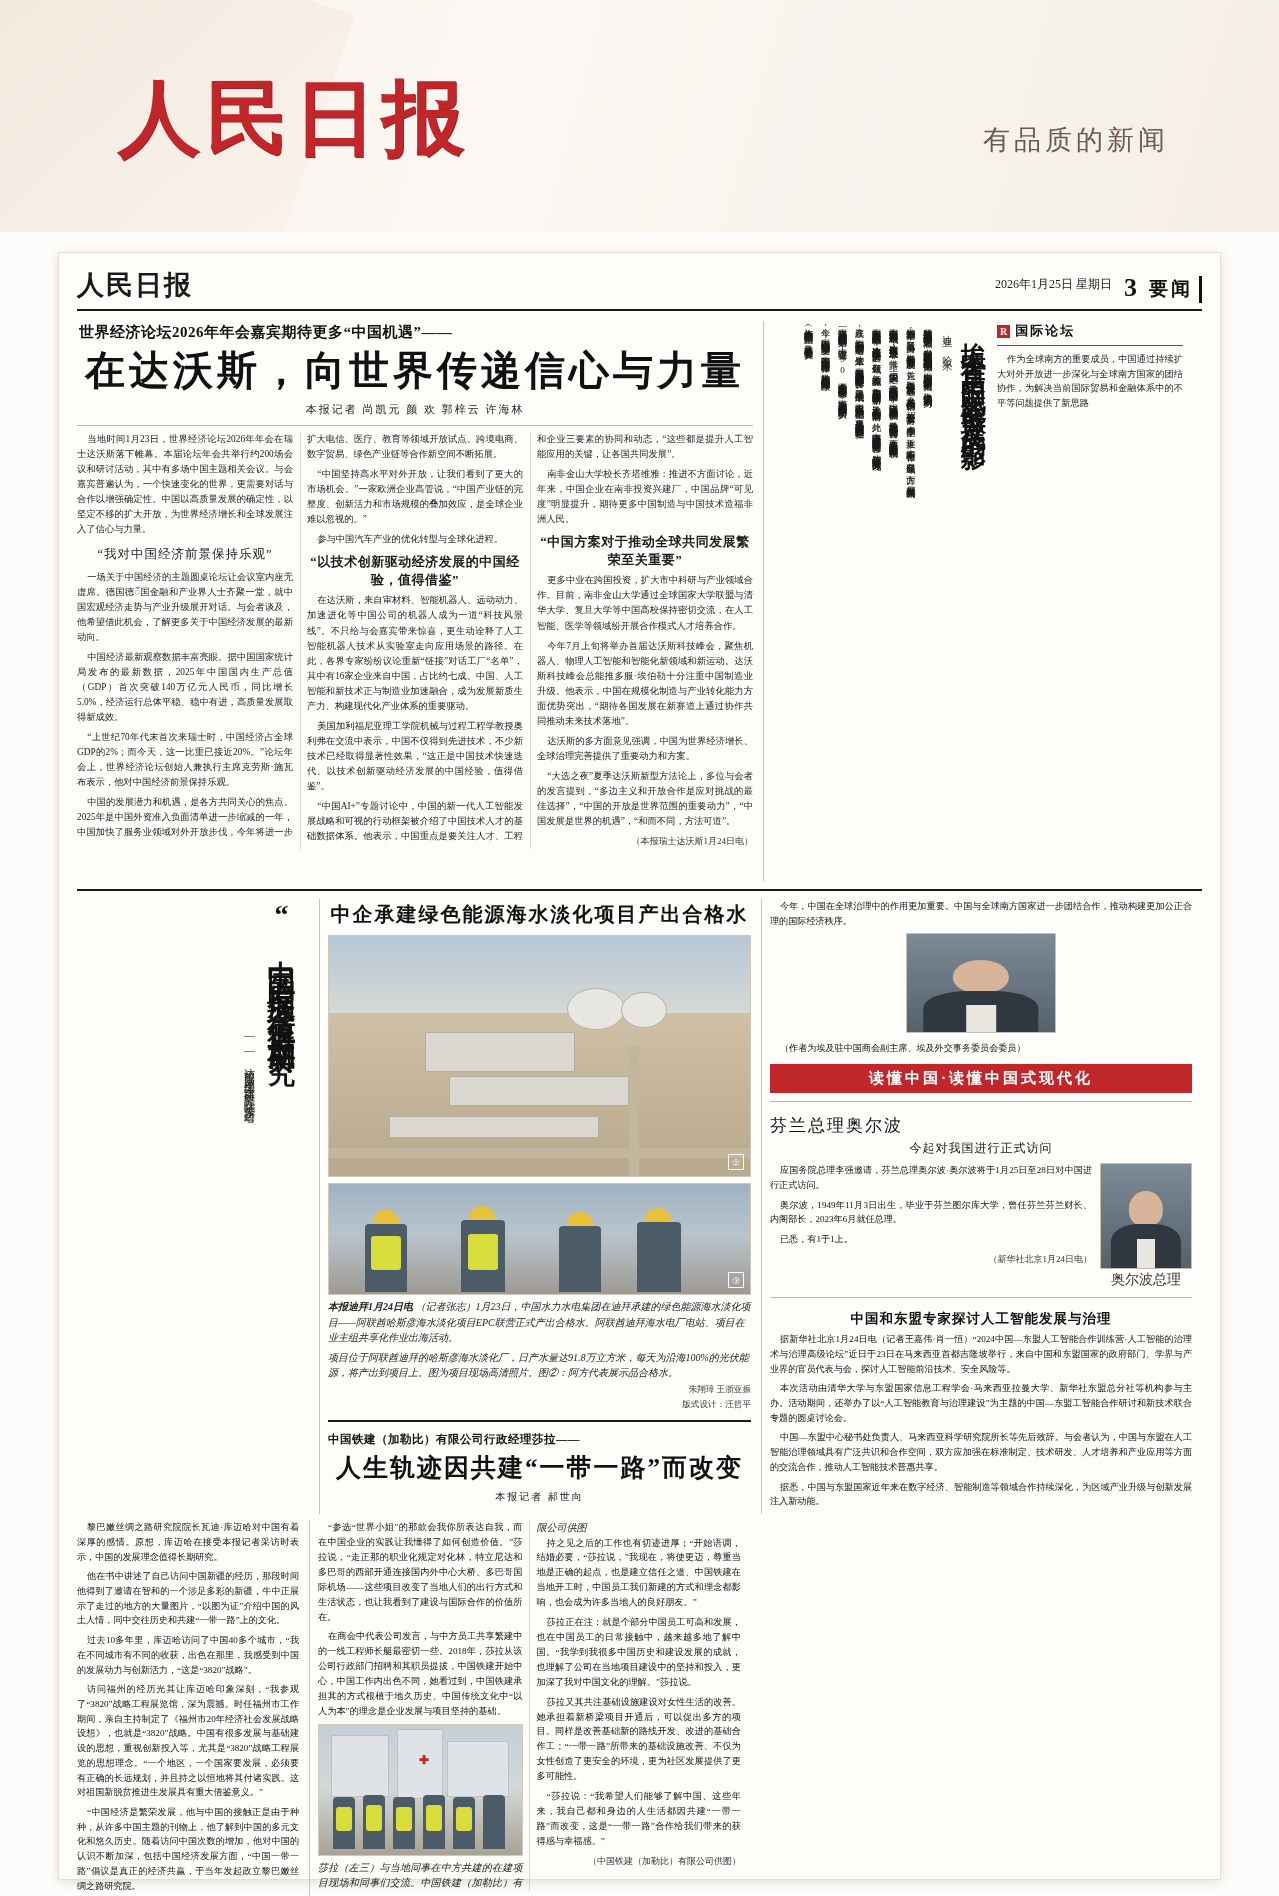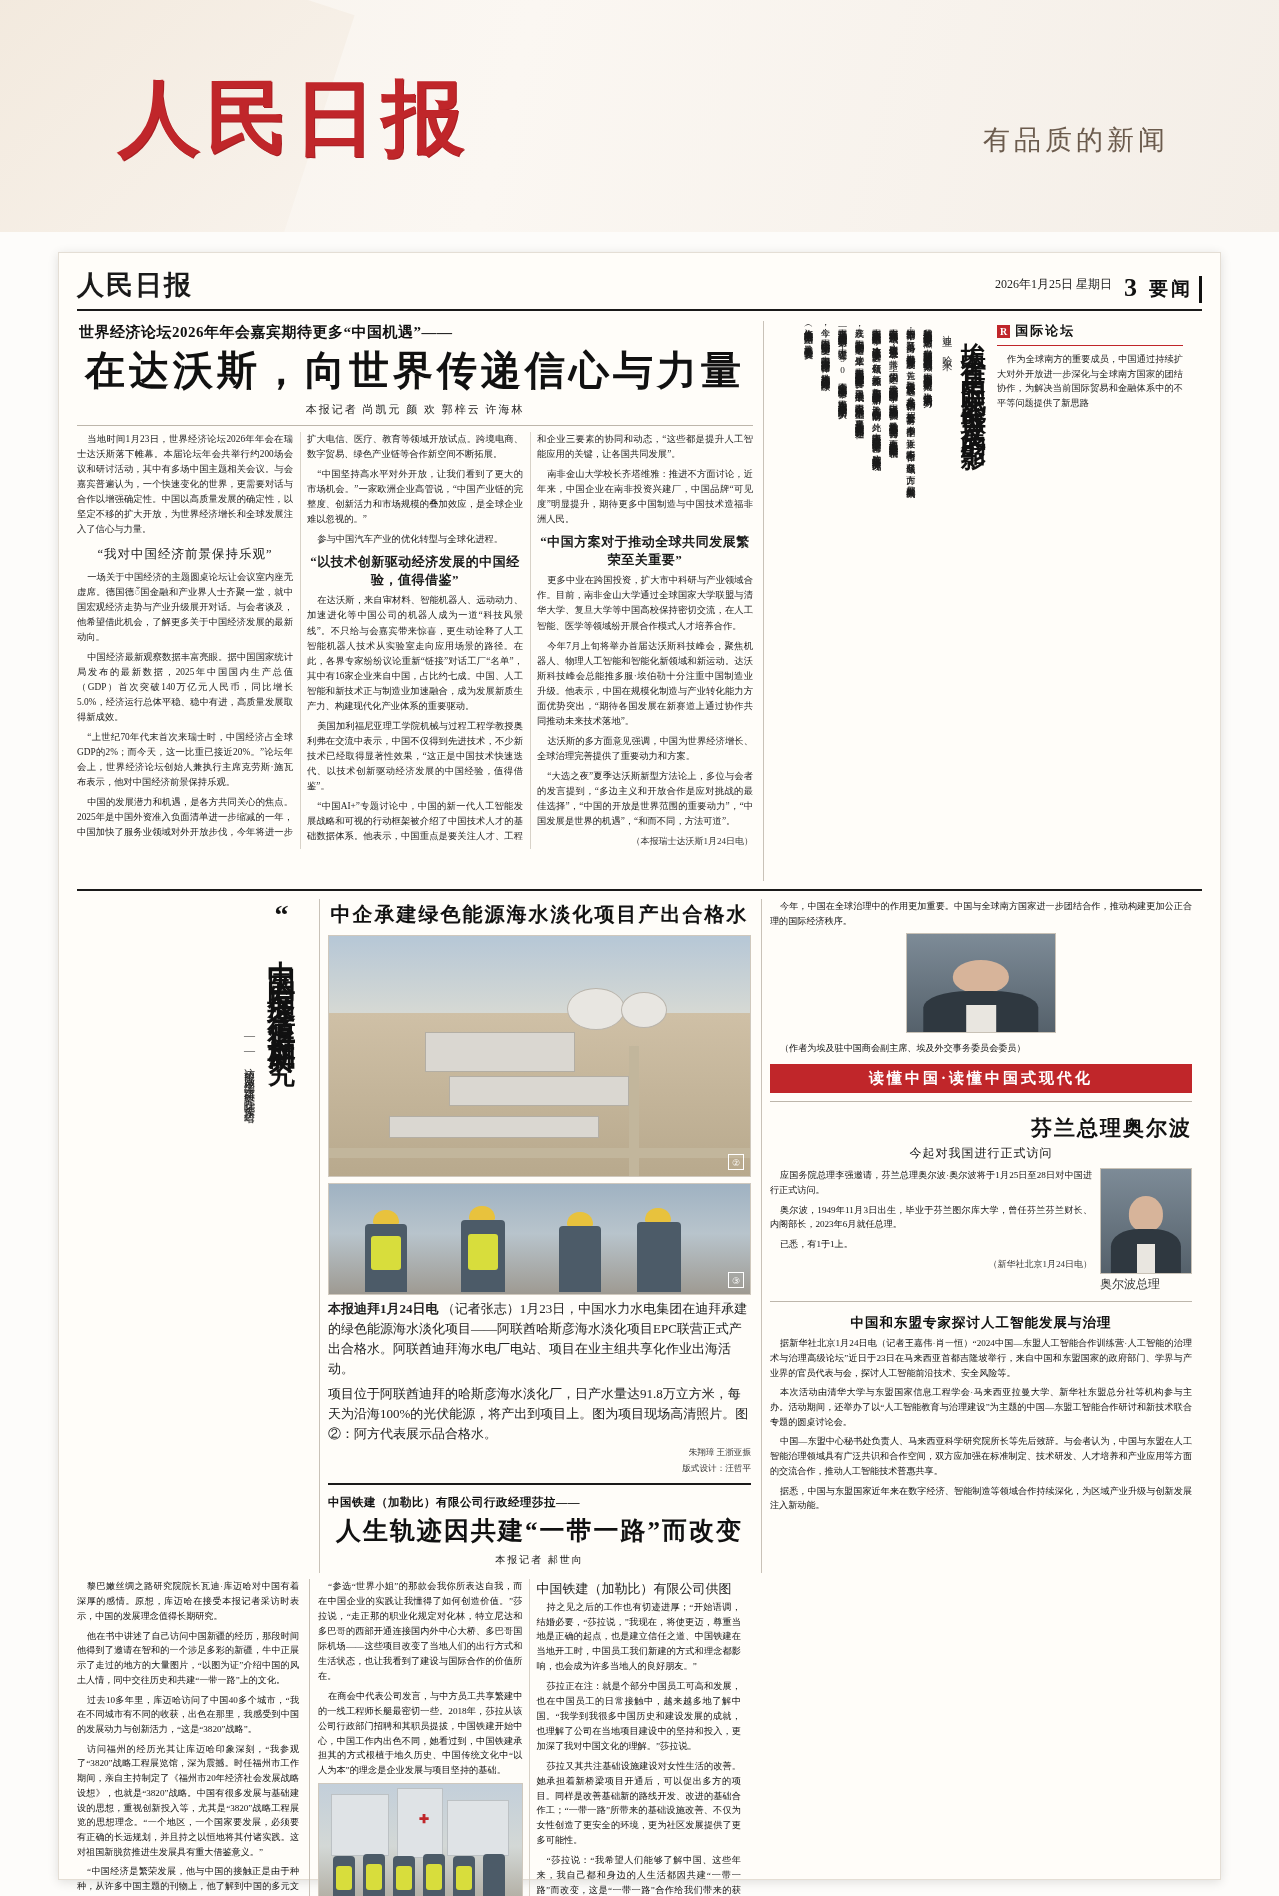--- a/index.html
+++ b/index.html
@@ -213,21 +213,21 @@
     letter-spacing: 2px; margin: 2px 0 7px; color: #111;
   }
   .photo {
     width: 100%;
     border: 1px solid #cfc8bd;
     position: relative;
     overflow: hidden;
   }
   .photo.main { height: 242px; background: linear-gradient(#b9c6d2 0%, #cdd6dd 30%, #d9cdbd 62%, #c9bda9 100%); }
   .photo.sub  { height: 112px; background: linear-gradient(#9fb2c2 0%, #b8c4cc 45%, #9e9a92 100%); }
-  .photo-cap { font-size: 13px; line-height: 1.55; color: #222; margin-top: 4px; }
+  .photo-cap { font-size: 10px; line-height: 1.55; color: #222; margin-top: 4px; font-style: italic; }
   .photo-cap .b { font-weight: bold; }
   
   .ph-sky { position: absolute; left:0; top:0; right:0; height: 32%; background: linear-gradient(#b6c7d6, #d6d9d4); }
   .ph-ground { position: absolute; left:0; bottom:0; right:0; height: 68%; background: linear-gradient(#cfc0a6, #b8a98d); }
   .ph-tank { position: absolute; background: #e8e6e1; border: 1px solid #b9b4ab; border-radius: 50%; }
   .ph-block { position: absolute; background: #dad7d1; border: 1px solid #b3aea4; }
   .ph-road { position: absolute; background: #c2b69c; }
   .ph-hardhat { position: absolute; width: 26px; height: 14px; background: #e8c23d; border-radius: 13px 13px 2px 2px; }
   .ph-person { position: absolute; background: #4c5b68; border-radius: 4px 4px 0 0; }
   .ph-vest { position: absolute; background: #d8dd3c; border-radius: 3px; }
@@ -250,36 +250,36 @@
   }
   .cols2 p { margin: 0 0 5px; text-indent: 1.1em; }
   
   .rail-box { border-top: 1px solid #bdb6ab; margin-top: 8px; padding-top: 6px; }
   .rail-banner {
     background: #c0262a; color: #fff; text-align: center;
     font-size: 15px; font-weight: bold; letter-spacing: 3px;
     padding: 5px 0; margin: 8px 0;
   }
   .rail-title {
-    font-size: 21px; font-weight: bold; text-align: right;
+    font-size: 17px; font-weight: normal; text-align: left;
     letter-spacing: 2px; margin: 6px 0 3px; color: #111;
   }
   .rail-sub { font-size: 12px; text-align: center; letter-spacing: 1px; margin-bottom: 6px; }
   .rail-text { font-size: 9.1px; line-height: 1.62; text-align: justify; }
   .rail-text p { margin: 0 0 5px; text-indent: 1.1em; }
   .portrait {
     width: 92px; height: 106px; border: 1px solid #c8c1b6;
     background: linear-gradient(#7d8b97, #55616b);
     position: relative; overflow: hidden;
   }
   .portrait.wide { width: 150px; height: 100px; }
   .p-face { position: absolute; left: 50%; top: 26%; transform: translateX(-50%); width: 38%; height: 34%; background: #d7b49a; border-radius: 50% 50% 45% 45%; }
   .p-body { position: absolute; left: 50%; bottom: 0; transform: translateX(-50%); width: 78%; height: 42%; background: #2f3840; border-radius: 40% 40% 0 0; }
   .p-shirt { position: absolute; left: 50%; bottom: 0; transform: translateX(-50%); width: 20%; height: 28%; background: #e9e6e0; }
-  .portrait-cap { font-size: 12px; color: #333; margin-top: 2px; }
+  .portrait-cap { font-size: 14px; text-align: center; color: #333; margin-top: 2px; }
   .two-col-flex { display: flex; gap: 8px; }
   .rail-small-head { font-size: 13.5px; font-weight: bold; letter-spacing: 1px; text-align: center; margin: 6px 0 4px; }
   .center { text-align: center; }
   .hr2 { border-top: 2px solid #1a1a1a; margin: 8px 0 6px; }
   .photo-people { position: relative; width: 100%; height: 132px; border: 1px solid #cfc8bd; background: linear-gradient(#c3cfda 0%, #d3d8d6 48%, #a9a396 100%); overflow: hidden; }
   .bld { position: absolute; background: #dfe3e6; border: 1px solid #bcc1c4; }
   .cross { position: absolute; color: #c0262a; font-weight: bold; font-size: 12px; }
 </style>
 </head>
 <body>

